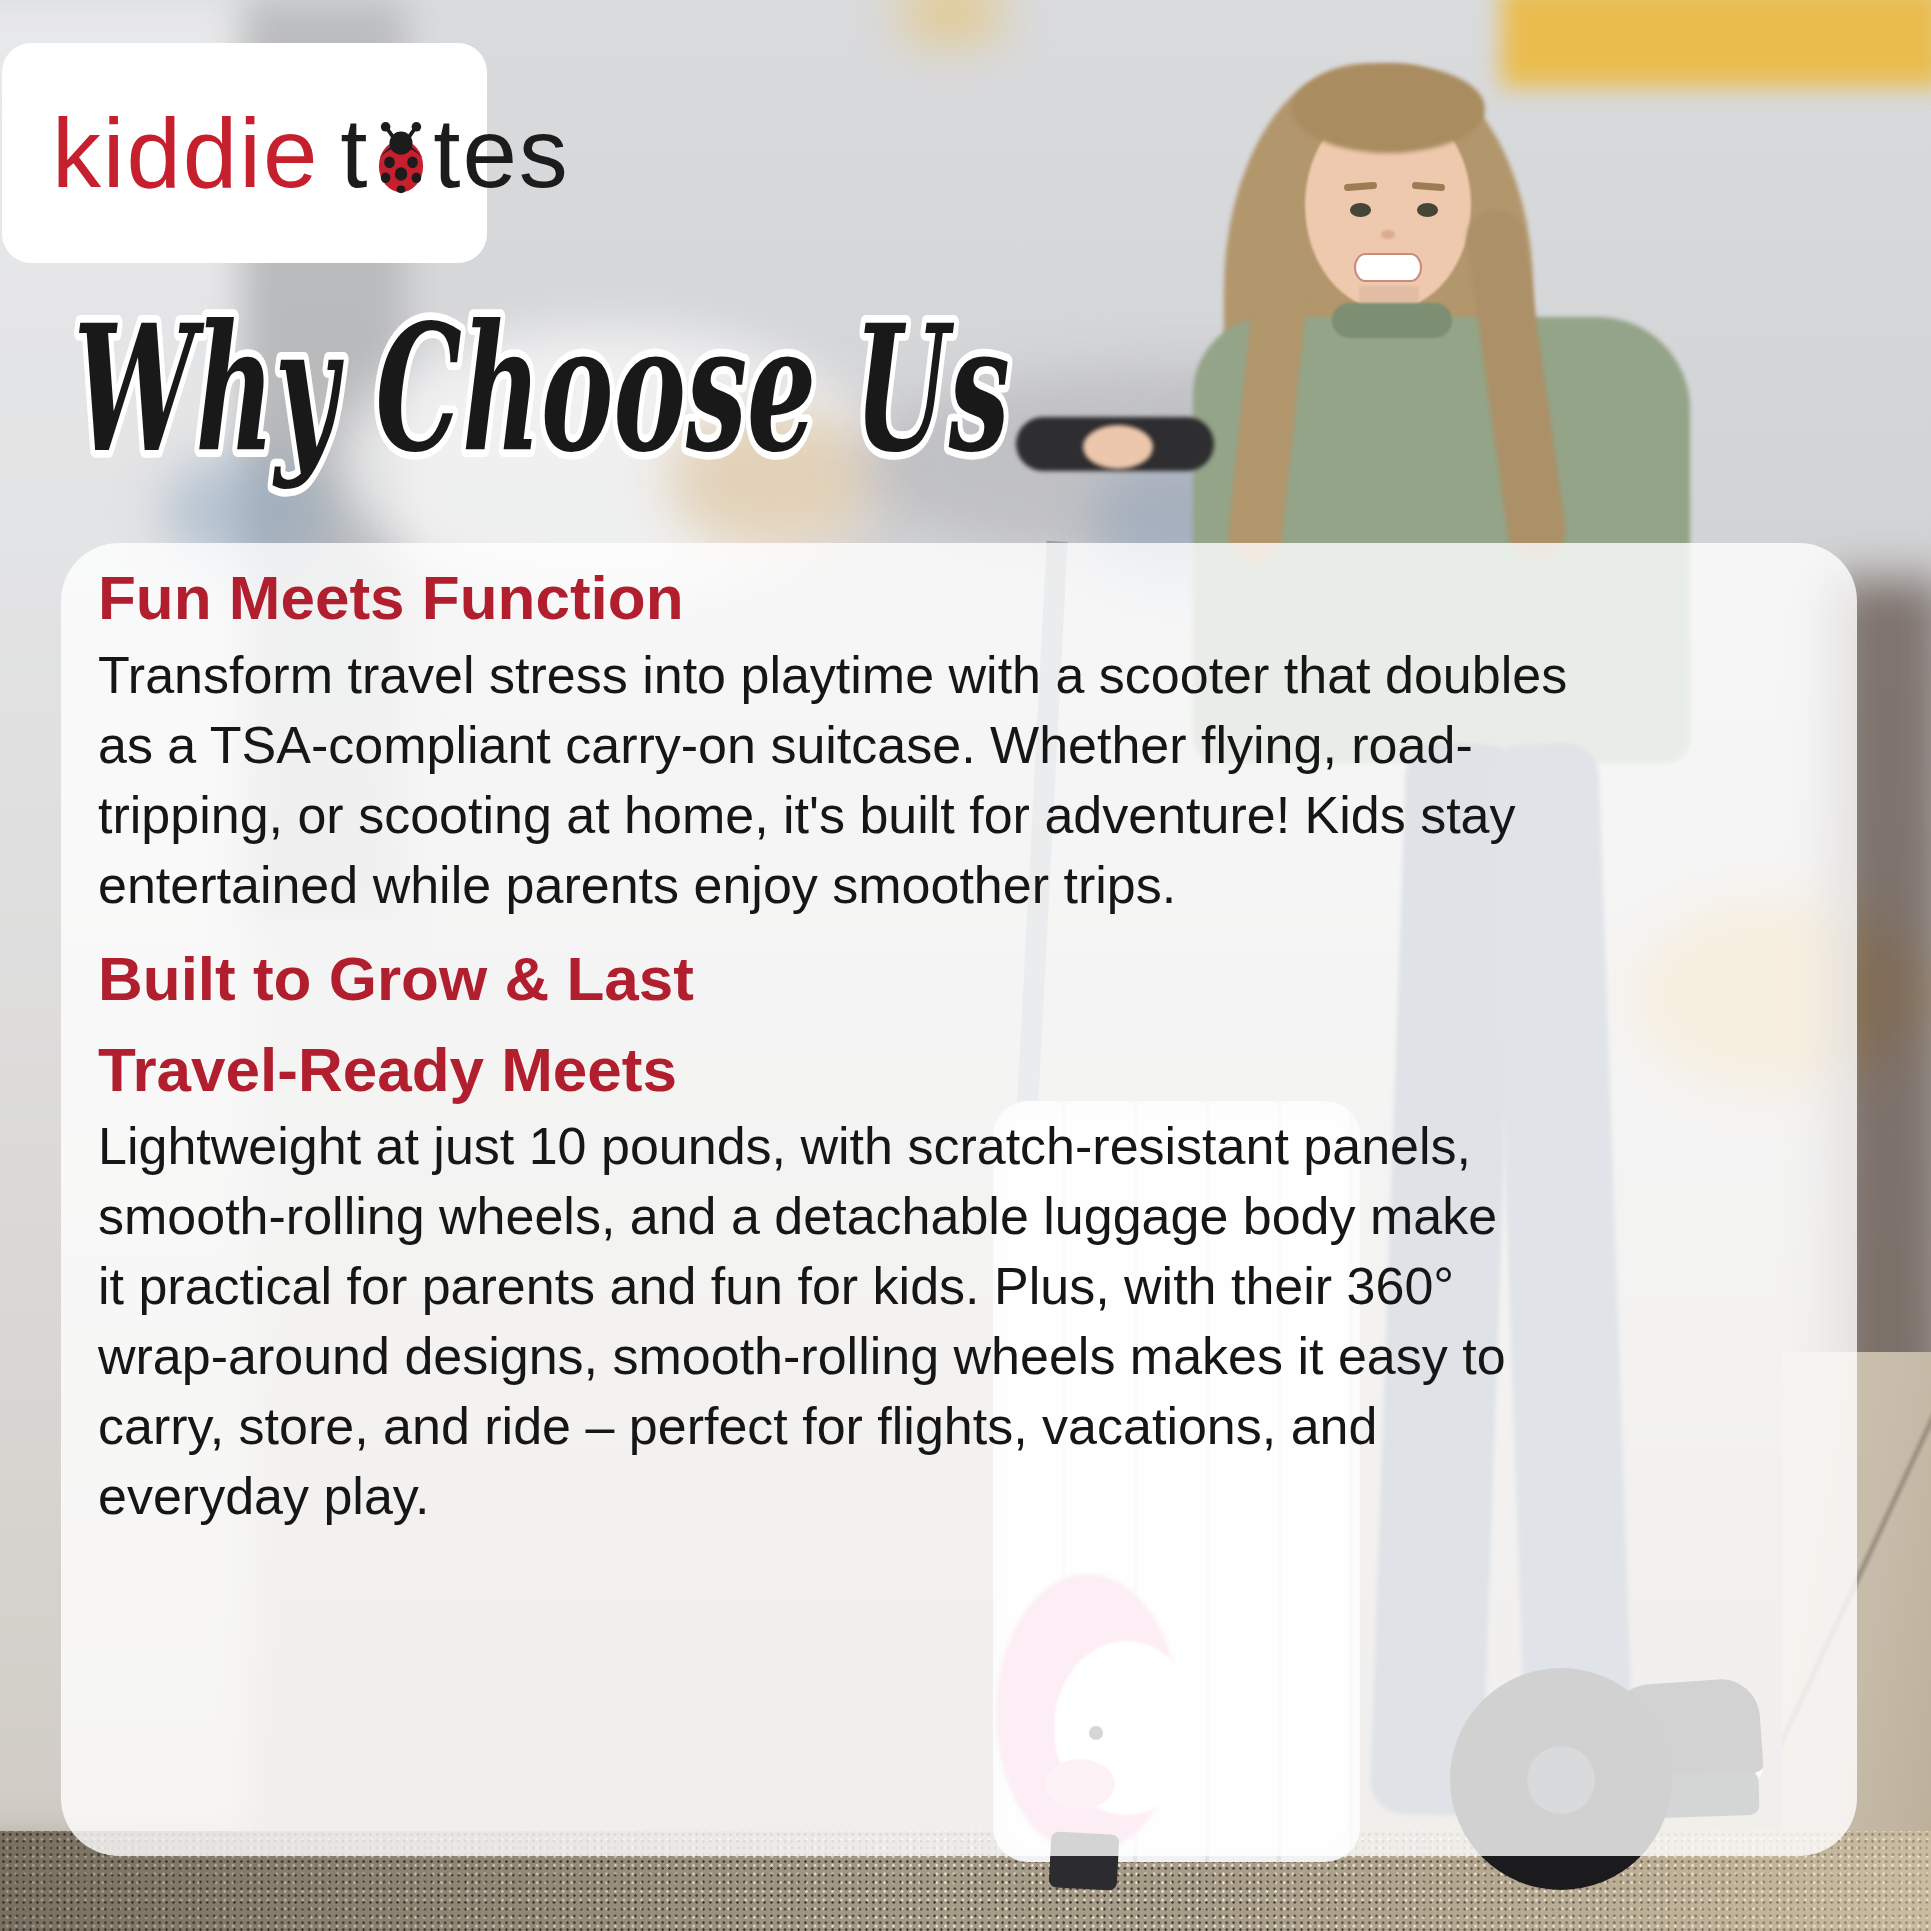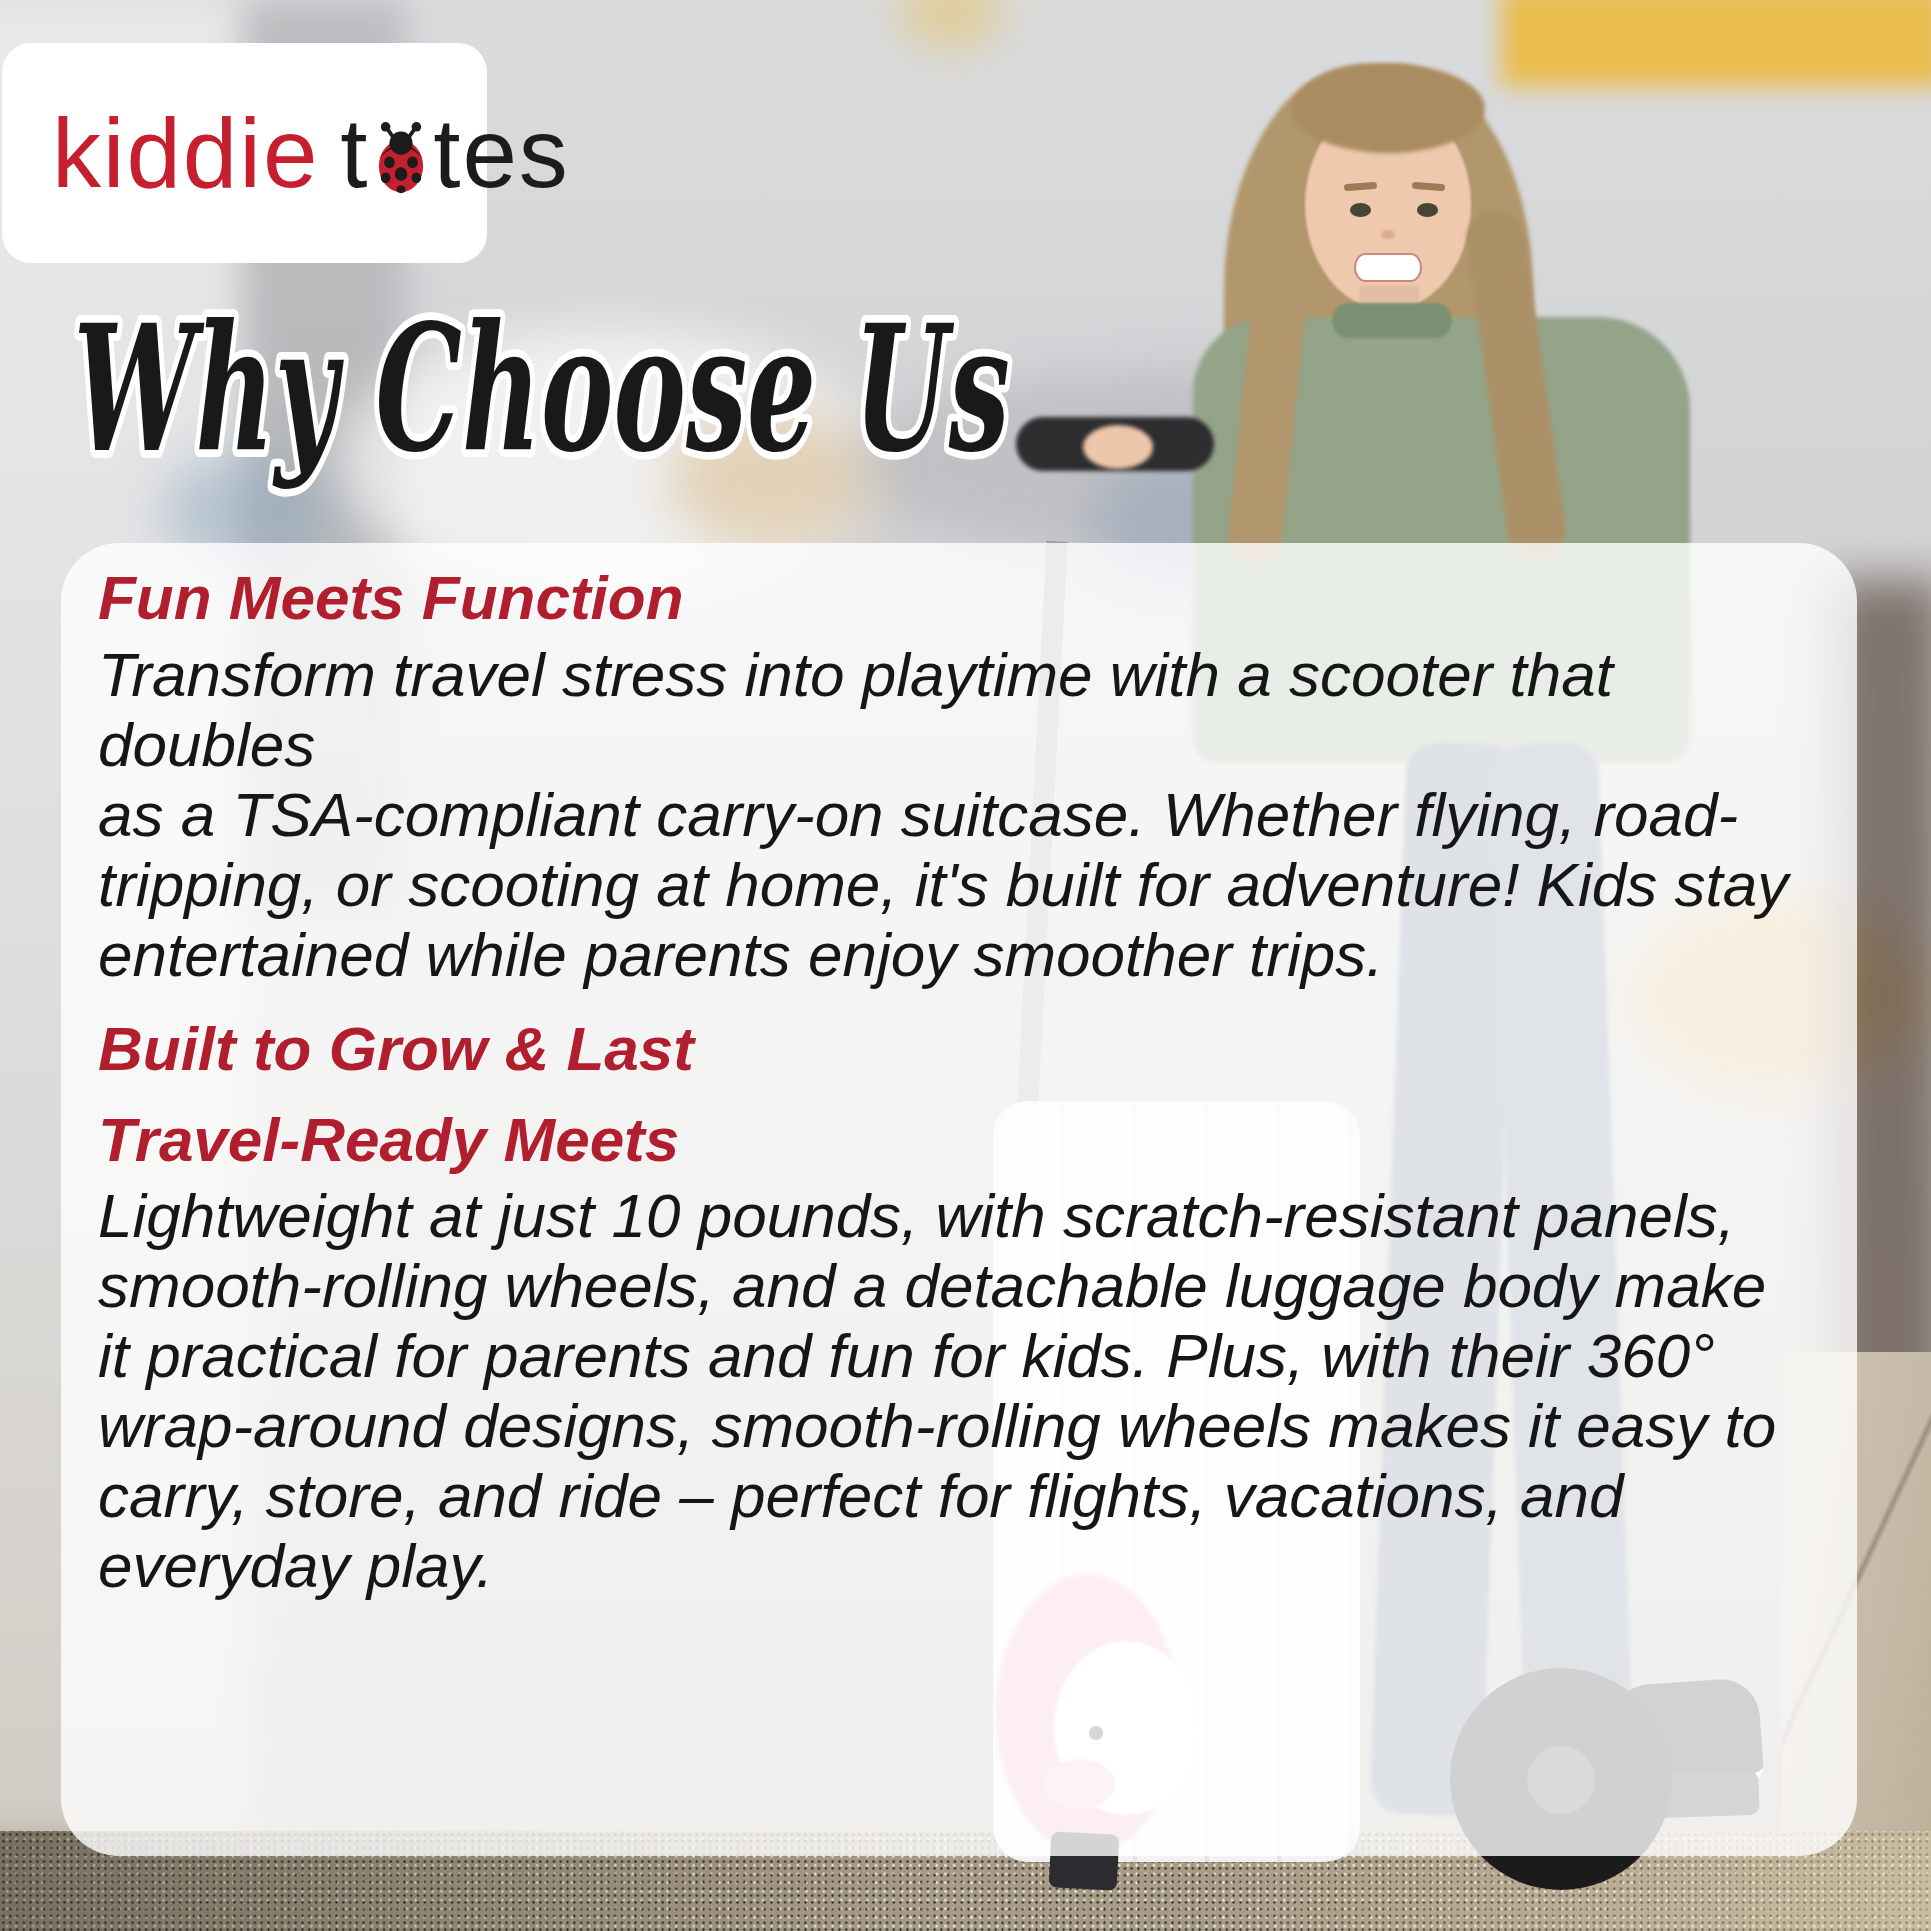--- a/index.html
+++ b/index.html
@@ -30,25 +30,25 @@
     display:flex;align-items:center;padding-left:50px;box-sizing:border-box;}
   .logo-line{font-size:98px;letter-spacing:1.9px;display:flex;align-items:baseline;line-height:1;}
   .logo-red{color:var(--logo-red,#c6202f);font-weight:400;}
   .logo-black{color:var(--logo-black,#1c1c1c);font-weight:400;}
   .logo-space{width:21px;}
   .bug{width:60px;height:75px;align-self:center;margin:13.5px 1.9px 0 1.9px;}
   .headline-svg{left:62px;top:249px;width:975px;height:280px;z-index:6;}
   
   .panel{left:61px;top:543px;width:1796px;height:1313px;z-index:5;
     background:var(--panel-bg,rgba(255,255,255,.80));border-radius:58px;
-    padding:23px 39px 0 37px;box-sizing:border-box;font-style:italic;}
+    padding:23px 39px 0 37px;box-sizing:border-box;}
   .panel h2{margin:0;font-size:62px;line-height:64px;font-weight:bold;
     color:var(--accent-red,#b11e2e);letter-spacing:0;}
   .panel .sec + .sec h2{margin-top:27px;}
-  .panel p{margin:9.7px 0 0 0;font-size:62px;line-height:70px;color:var(--body-text,#161616);
+  .panel p{margin:9.7px 0 0 0;font-size:52px;line-height:70px;color:var(--body-text,#161616);
     white-space:pre-line;letter-spacing:0;}
 </style>
 </head>
 <body>
 
 <div class="stage">
 
   <div class="abs bg-base"></div>
   <div class="band" style="left:-39px;top:0;width:290px;height:1834px;background:rgba(255,255,255,.38);"></div>
   <div class="band" style="left:241px;top:0;width:164px;height:917px;background:rgba(150,152,156,.45);"></div>

